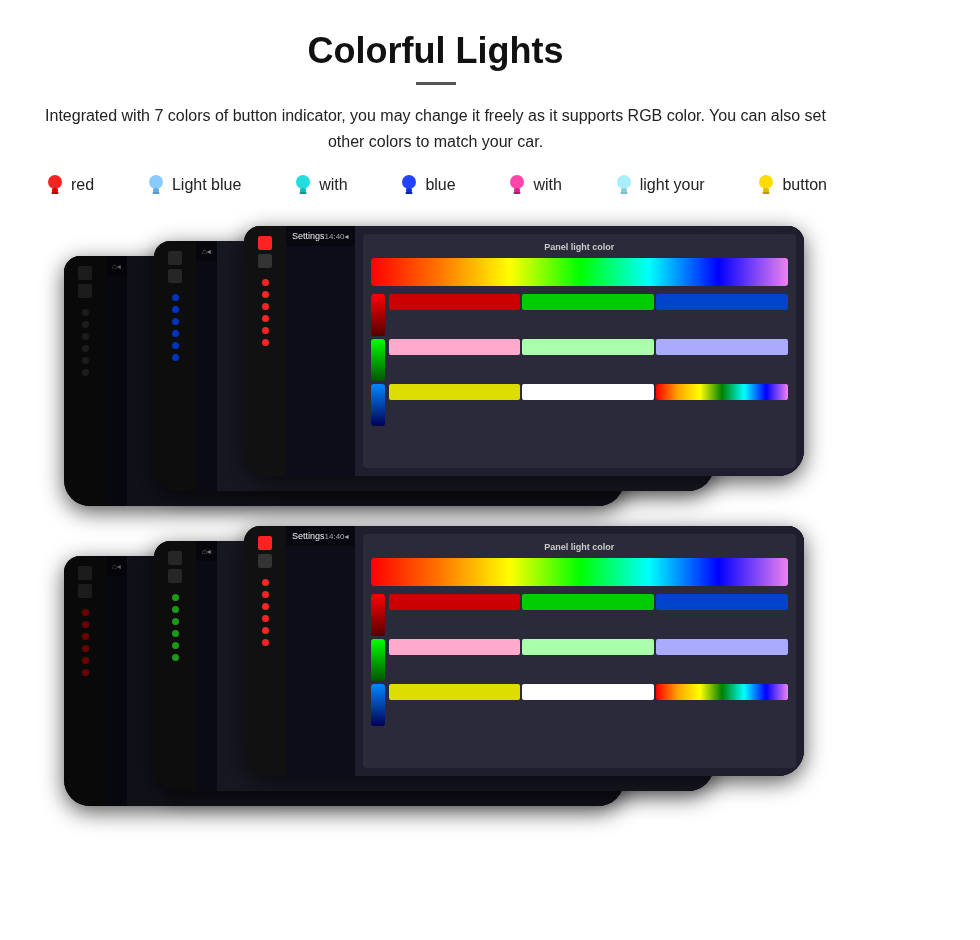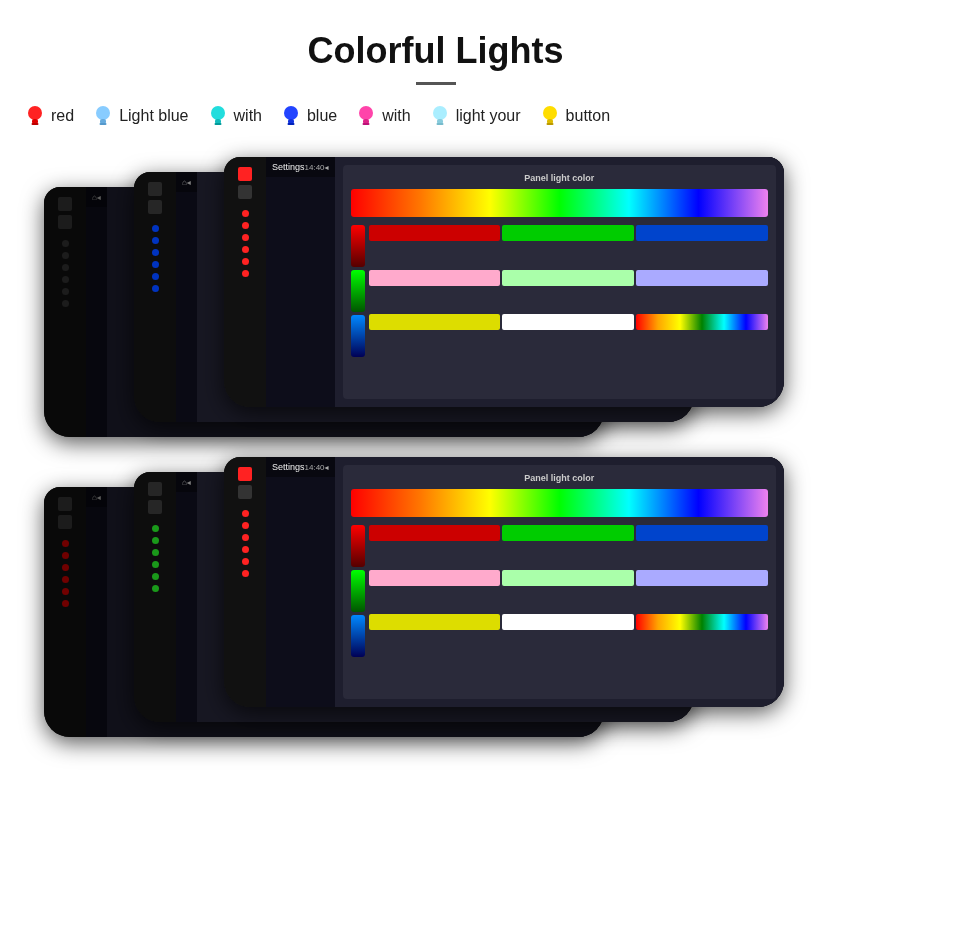--- a/index.html
+++ b/index.html
@@ -6,21 +6,21 @@
     body {
       width: 980px;
       min-height: 940px;
       background: #ffffff;
       font-family: Arial, sans-serif;
       overflow-x: hidden;
     }
 
     .page-wrapper {
       width: 871px;
-      padding: 30px 24px 30px;
+      padding: 30px 44px 30px;
     }
 
     .title {
       text-align: center;
       font-size: 36px;
       font-weight: 900;
       color: #111;
       margin-bottom: 10px;
     }
 
@@ -34,21 +34,21 @@
     .description {
       text-align: center;
       font-size: 16px;
       color: #222;
       line-height: 1.6;
       margin-bottom: 18px;
     }
 
     .color-row {
       display: flex;
-      justify-content: flex-start;
+      justify-content: space-between;
       align-items: center;
       gap: 18px;
       margin-bottom: 28px;
       flex-wrap: wrap;
     }
 
     .color-item {
       display: flex;
       align-items: center;
       gap: 5px;
@@ -225,20 +225,21 @@
 
   </style>
 </head>
 <body>
 
 <div class="page-wrapper">
 
   <h1 class="title">Colorful Lights</h1>
   <div class="title-divider"></div>
 
+  <p class="description">Integrated with 7 colors of button indicator, you may change it freely as it supports RGB color. You can also set other colors to match your car.</p>
 
   <div class="color-row">
 
     <div class="color-item">
       <span class="bulb">
         <svg viewBox="0 0 20 24">
             <ellipse cx="10" cy="9" rx="7" ry="7" fill="#ff2222"></ellipse>
             <rect x="7" y="15" width="6" height="5" rx="2" fill="#dd0000"></rect>
             <rect x="6.5" y="19" width="7" height="2" rx="1" fill="#bb0000"></rect>
           </svg>

